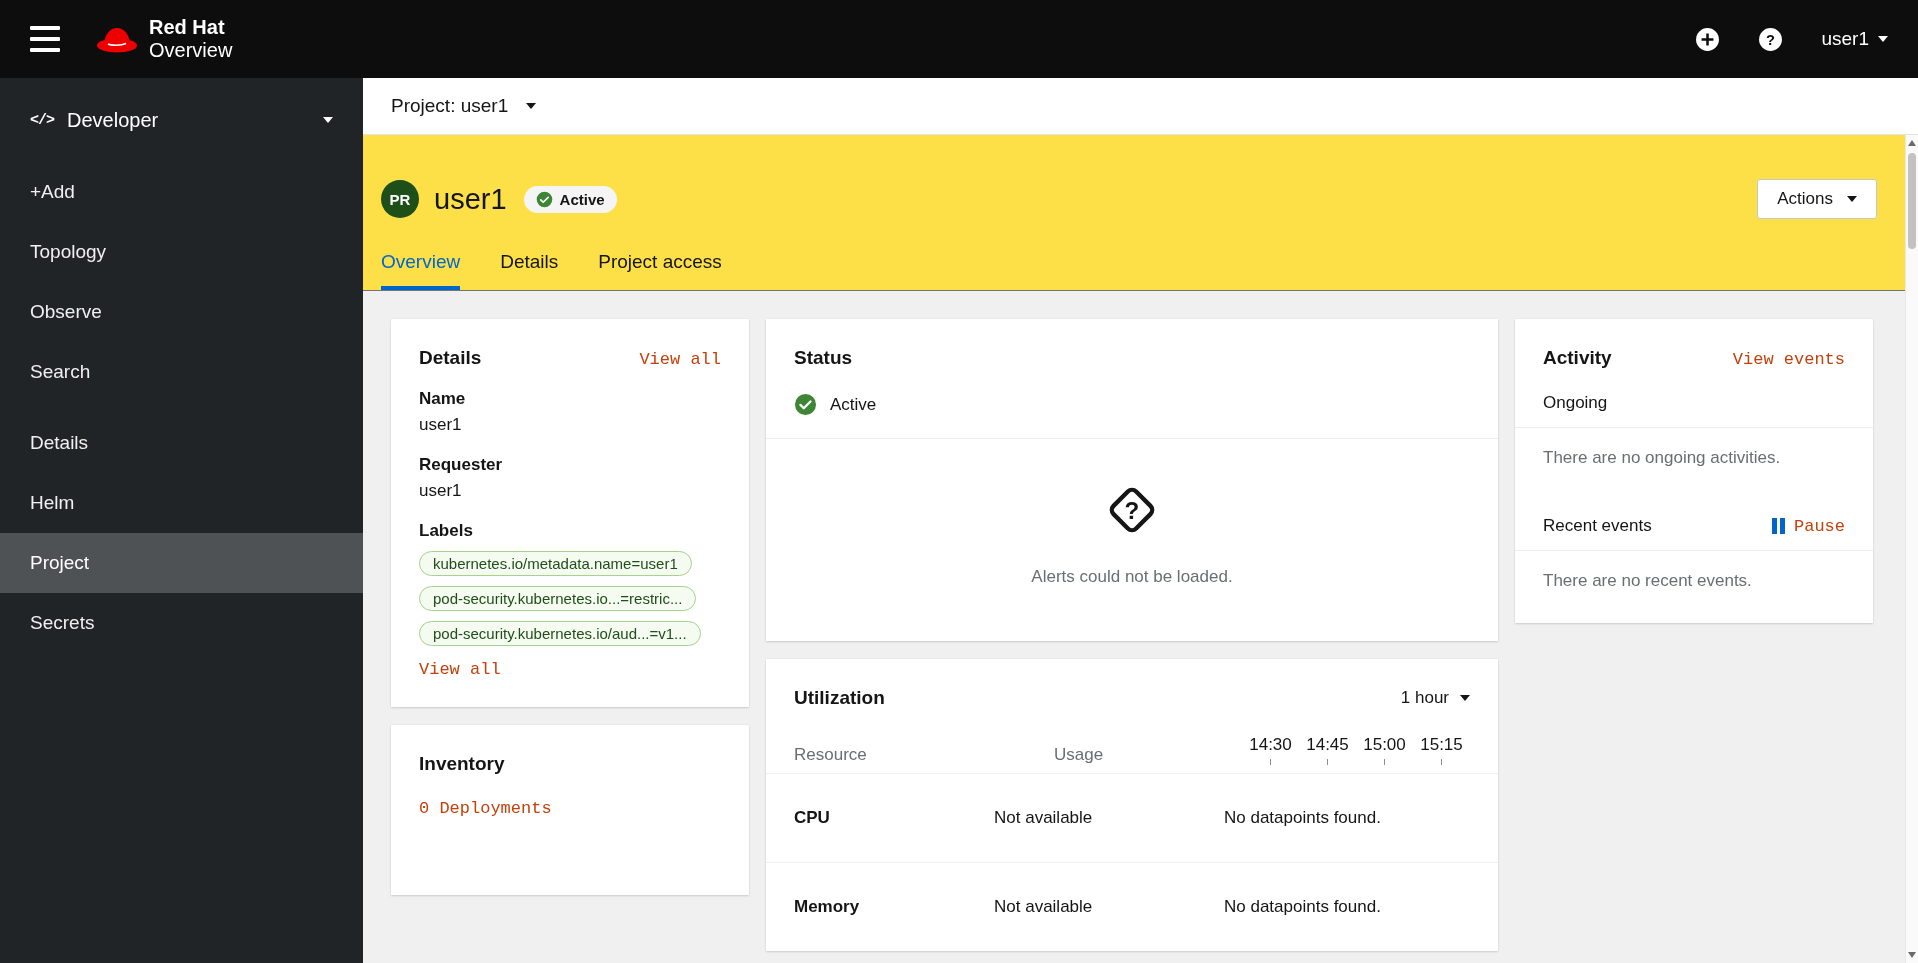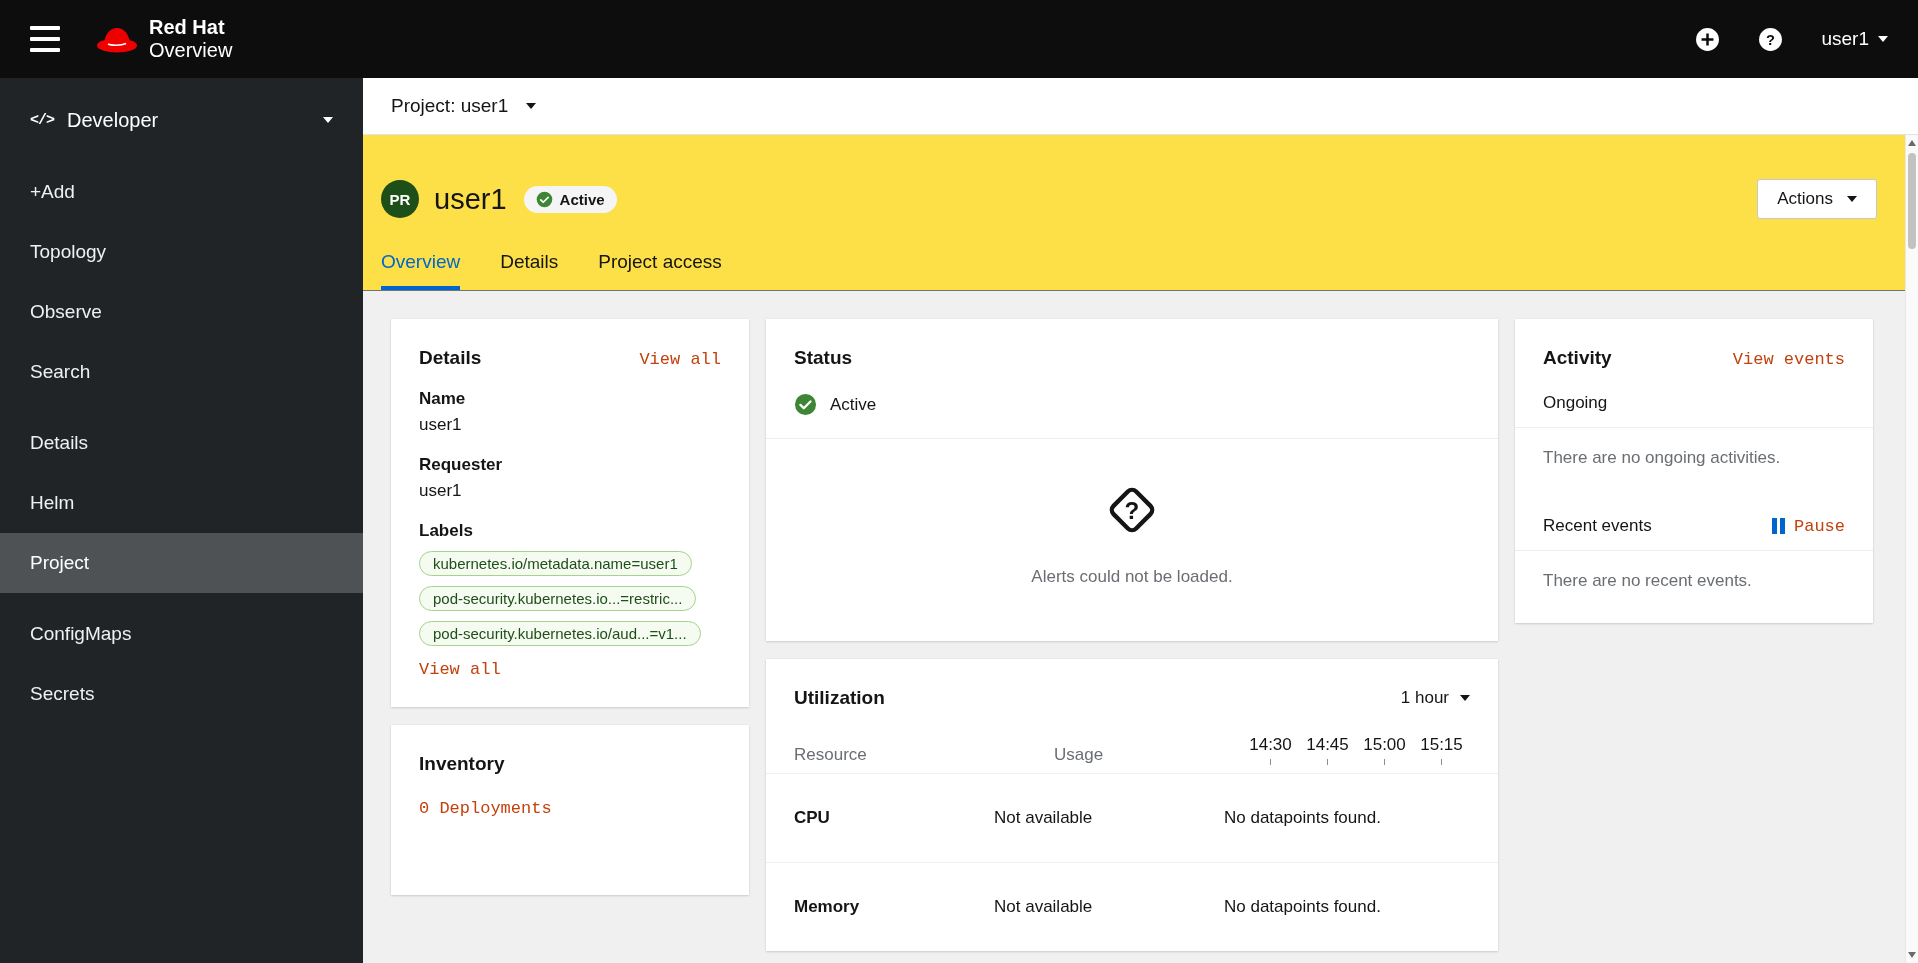--- a/index.html
+++ b/index.html
@@ -176,23 +176,20 @@
         </div>
       <div class="nav-item group-start">
           <span>Details</span>
         </div>
       <div class="nav-item">
           <span>Helm</span>
         </div>
       <div class="nav-item active">
           <span>Project</span>
         </div>
-      <div class="nav-item group-start">
-          <span>ConfigMaps</span>
-        </div>
       <div class="nav-item">
           <span>Secrets</span>
         </div>
     </nav>
 
     <main class="content">
       <div class="project-bar">
         <button class="project-toggle">
           <span>Project: user1</span>
           <span class="caret"></span>

